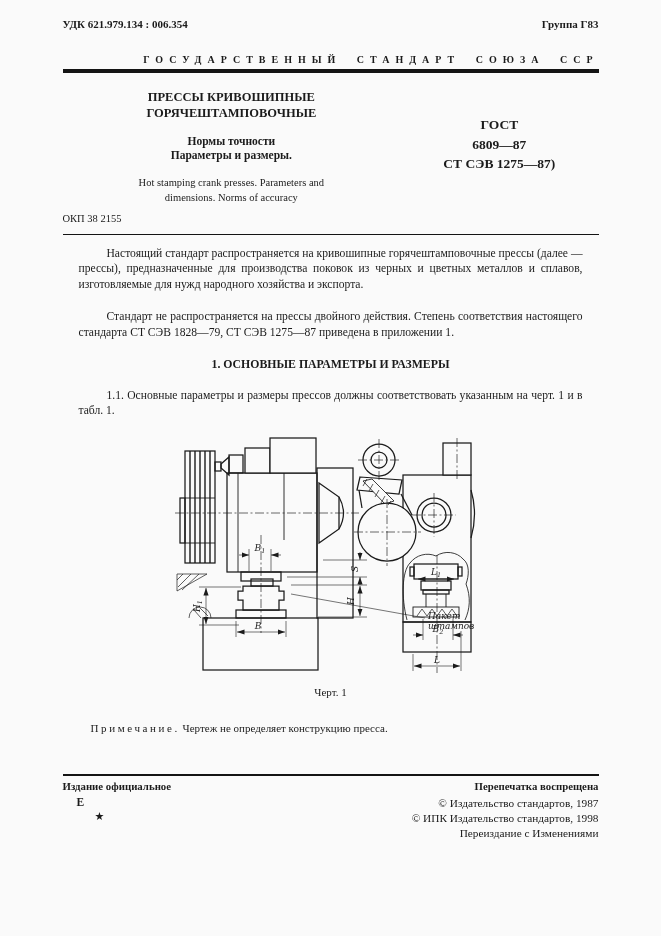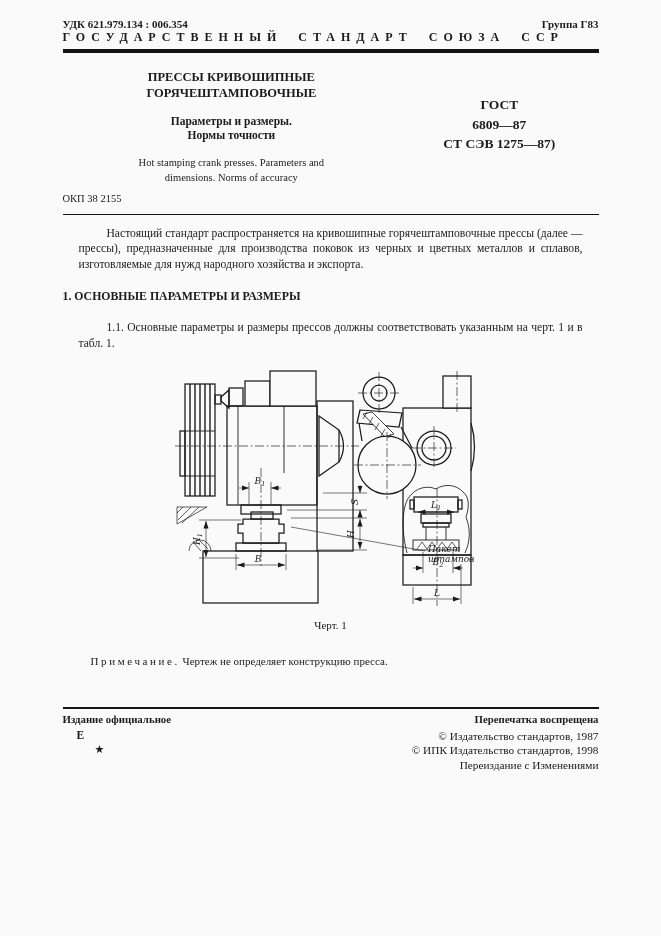--- a/index.html
+++ b/index.html
@@ -5,37 +5,37 @@
   html,body{margin:0;padding:0;}
   body{
     width:661px;height:936px;overflow:hidden;
     background:#fafafa;color:#1b1b1b;
     font-family:"Liberation Serif","DejaVu Serif",serif;
     position:relative;
   }
   .content{width:536px;margin:0 auto;padding-top:18px;position:relative;}
   .hdr-row{display:flex;justify-content:space-between;font-weight:bold;font-size:11px;}
   .banner{
-    text-align:left;white-space:nowrap;
-    font-weight:bold;font-size:12px;letter-spacing:6px;word-spacing:7px;
+    margin-top:24px;text-align:right;white-space:nowrap;
+    font-weight:bold;font-size:10px;letter-spacing:6px;word-spacing:7px;
   }
   .rule-thick{border:none;border-top:4.5px solid #141414;margin:4px 0 0 0;}
   .rule-thin{border:none;border-top:1.8px solid #141414;margin:0;}
   .title-flex{display:flex;margin-top:16px;}
   .title-left{width:63%;text-align:center;}
   .title-right{width:37%;text-align:center;font-weight:bold;font-size:13.5px;line-height:1.45;padding-top:26px;}
   .t-main{font-weight:bold;font-size:12.5px;line-height:1.3;}
   .t-sub{font-weight:bold;font-size:11.5px;line-height:1.3;margin-top:12px;}
   .t-eng{font-size:10.5px;line-height:1.35;margin-top:13px;}
   .okp{font-size:10.5px;margin:8px 0 10px 0;}
   .date-line{text-align:right;font-weight:bold;font-size:11px;margin-top:7px;}
   .date-val{border-bottom:1.2px solid #141414;padding-bottom:1px;}
   p.body-p{font-size:11.6px;line-height:1.36;text-align:justify;text-indent:28px;margin:16px;}
   p.first{margin-top:11px;}
-  .sec-head{font-weight:bold;font-size:11.8px;}
+  .sec-head{text-align:center;font-weight:bold;font-size:11.8px;}
   .p11{margin-top:13px;}
   .fig-wrap{margin-top:6px;margin-left:88px;width:380px;height:242px;position:relative;}
   .fig-caption{text-align:center;font-size:11px;margin-top:9px;}
   .note-p{font-size:11px;margin:24px 0 0 0;text-indent:28px;}
   .note-label{letter-spacing:2.6px;}
   .foot-rule{border:none;border-top:2px solid #141414;margin:40px 0 0 0;}
   .foot-row{display:flex;justify-content:space-between;font-weight:bold;font-size:10.8px;margin-top:4px;}
   .foot-cols{display:flex;justify-content:space-between;margin-top:4px;}
   .foot-left{font-size:11.5px;padding-left:14px;}
   .ed-letter{font-weight:bold;}
@@ -56,41 +56,42 @@
   <div class="banner">ГОСУДАРСТВЕННЫЙ СТАНДАРТ СОЮЗА ССР</div>
   <hr class="rule-thick">
 
   <div class="title-flex">
     <div class="title-left">
       <div class="t-main">
         <div>ПРЕССЫ КРИВОШИПНЫЕ</div>
         <div>ГОРЯЧЕШТАМПОВОЧНЫЕ</div>
       </div>
       <div class="t-sub">
+        <div>Нормы точности</div>
         <div>Параметры и размеры.</div>
-        <div>Нормы точности</div>
       </div>
       <div class="t-eng">
         <div>Hot stamping crank presses. Parameters and</div>
         <div>dimensions. Norms of accuracy</div>
       </div>
     </div>
     <div class="title-right">
       <div>ГОСТ</div>
       <div>6809—87</div>
       <div>СТ СЭВ 1275—87)</div>
     </div>
   </div>
 
   <div class="okp">ОКП 38 2155</div>
 
   <hr class="rule-thin">
 
 
   <p class="body-p first">Настоящий стандарт распространяется на кривошипные горячештамповочные прессы (далее — прессы), предназначенные для производства поковок из черных и цветных металлов и сплавов, изготовляемые для нужд народного хозяйства и экспорта.</p>
+  <p class="body-p">Стандарт не распространяется на прессы двойного действия. Степень соответствия настоящего стандарта СТ СЭВ 1828—79, СТ СЭВ 1275—87 приведена в приложении 1.</p>
 
   <div class="sec-head">1. ОСНОВНЫЕ ПАРАМЕТРЫ И РАЗМЕРЫ</div>
 
   <p class="body-p p11">1.1. Основные параметры и размеры прессов должны соответствовать указанным на черт. 1 и в табл. 1.</p>
 
   <div class="fig-wrap">
     <svg width="380" height="242" viewBox="0 0 380 242">
       <defs>
         <marker id="arr" markerUnits="userSpaceOnUse" markerWidth="8" markerHeight="6" refX="7.5" refY="3" orient="auto">
           <path d="M0,0.4 L7.5,3 L0,5.6 z" fill="#1b1b1b"></path>

